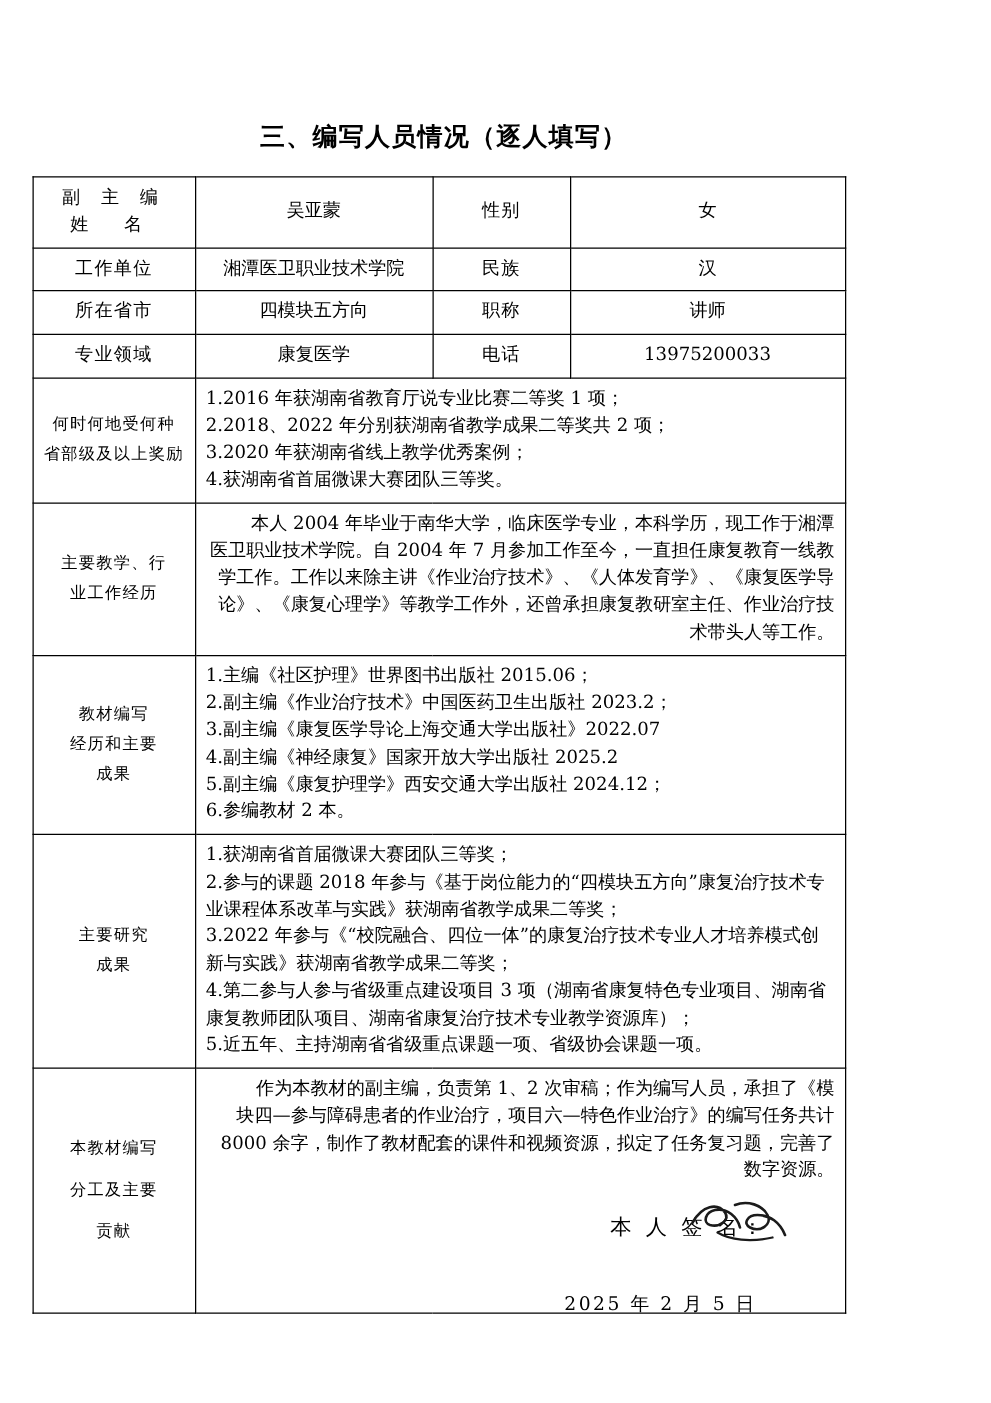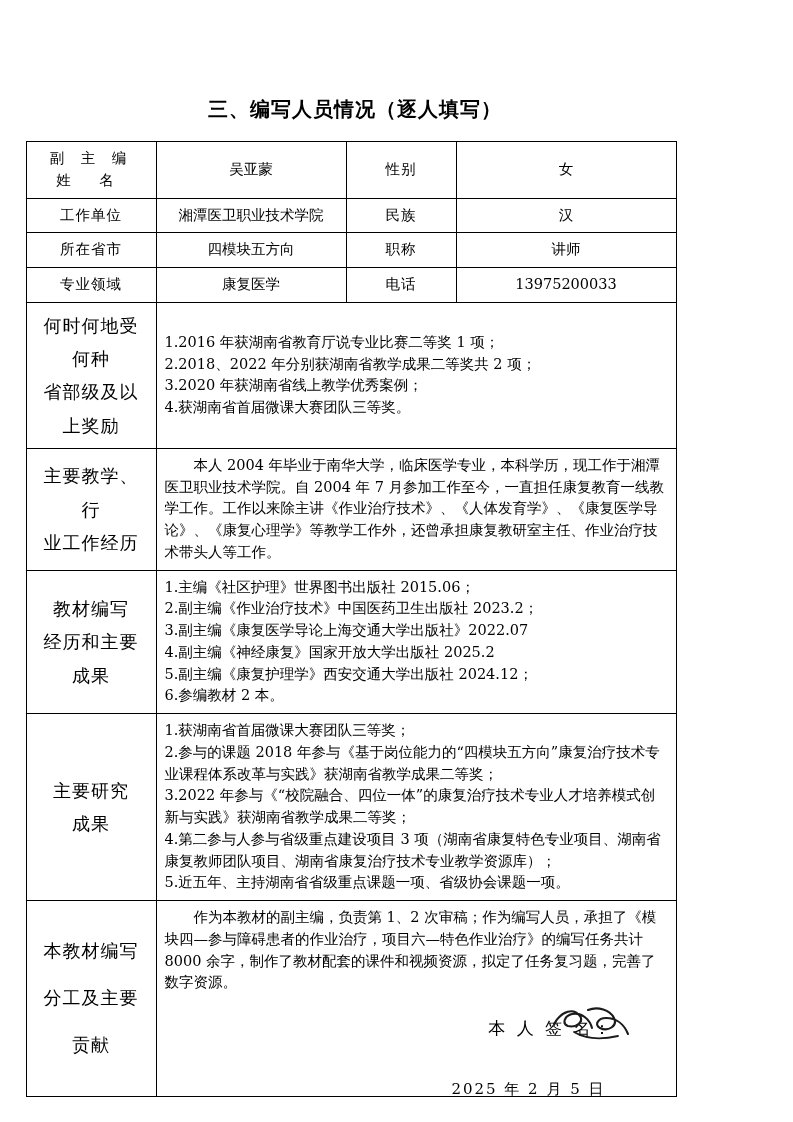--- a/index.html
+++ b/index.html
@@ -67,29 +67,30 @@
     display: block;
     text-align: center;
   }
   .sp-label .l1 { letter-spacing: 6px; text-align: right; }
   .sp-label .l2 { letter-spacing: 12px; }
 
   .multi-label {
     display: block;
     text-align: center;
     line-height: 1.85;
-    font-size: 18px;
+    font-size: 13px;
   }
   .list-line {
     display: block;
     white-space: normal;
   }
   .indent-para {
     text-indent: 2em;
     display: block;
+    text-align: right;
   }
   .sig-area {
     margin-top: 22px;
     position: relative;
     height: 74px;
   }
   .sig-line {
     text-align: right;
     padding-right: 54px;
     font-size: 17px;

